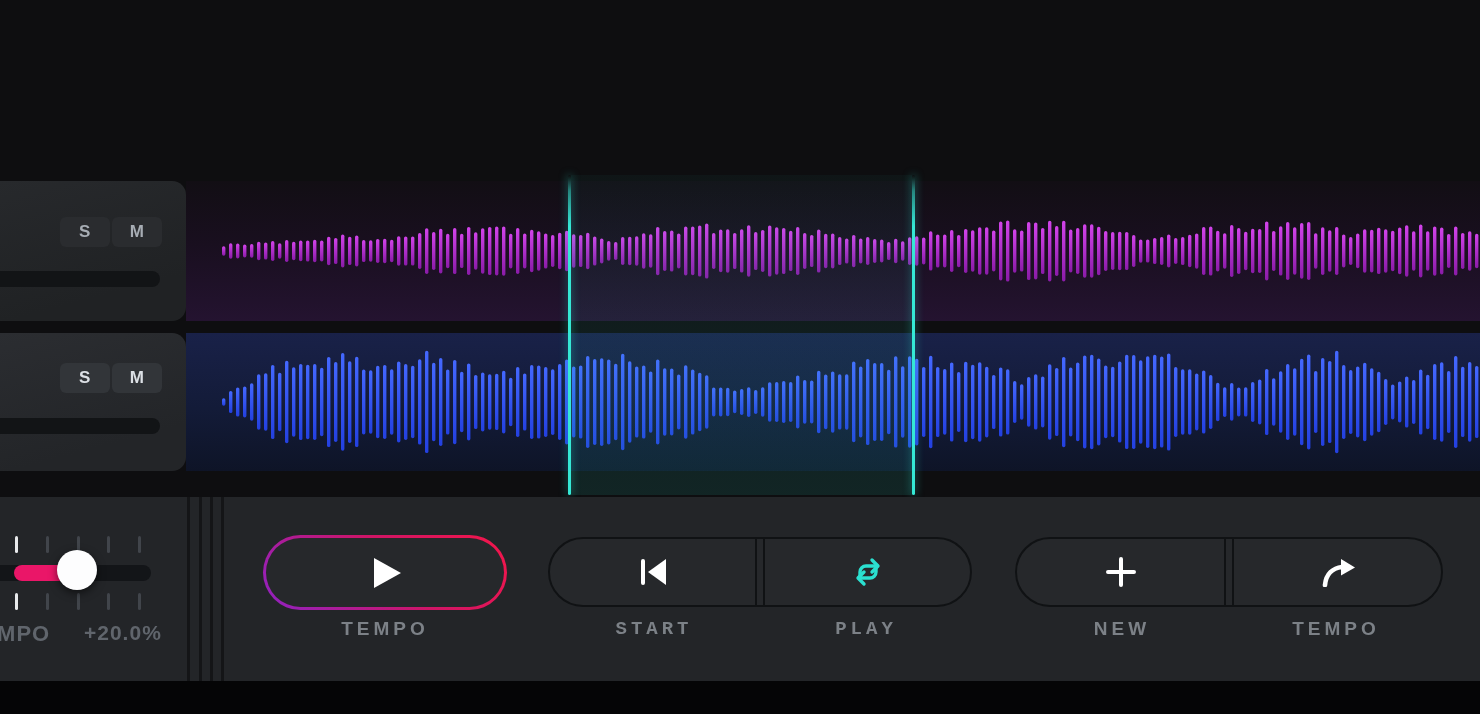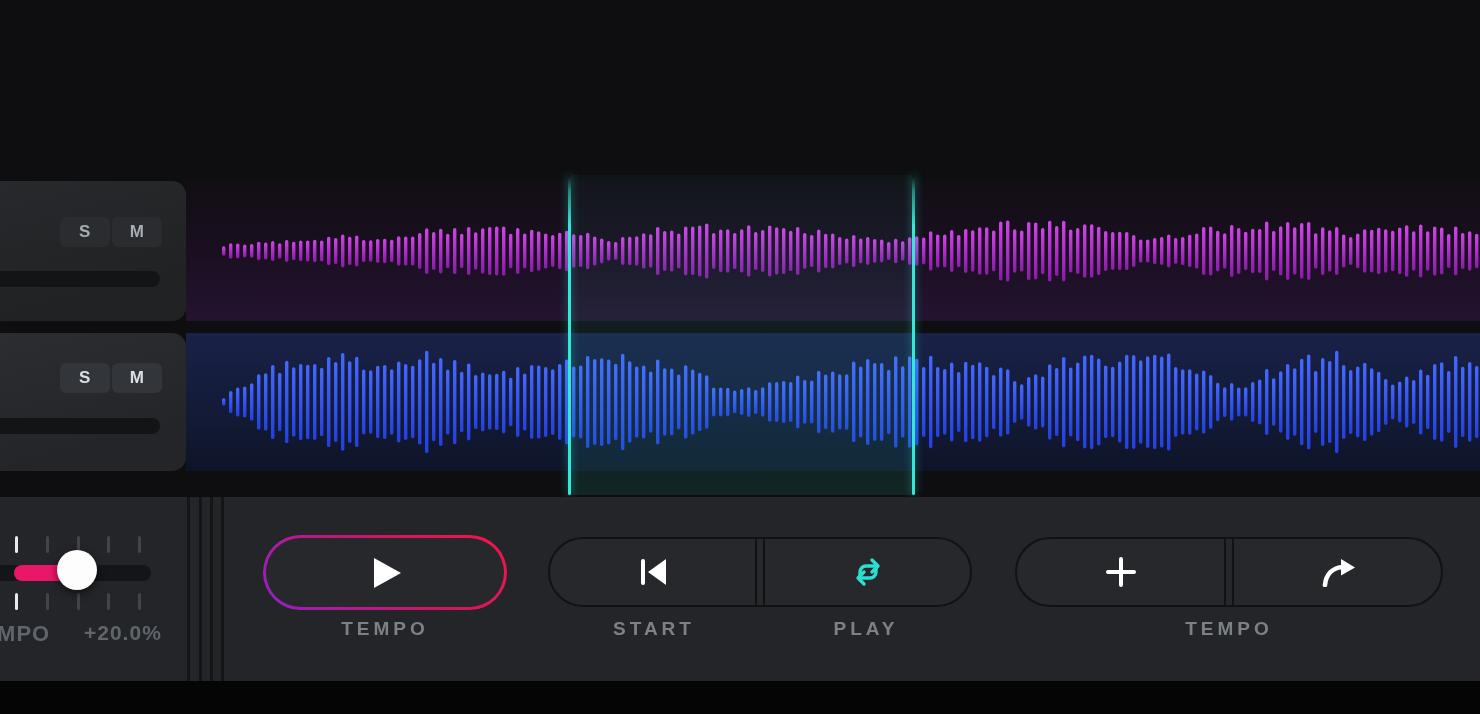--- a/index.html
+++ b/index.html
@@ -57,21 +57,21 @@
   .tempo-text{position:absolute;top:124px;font-size:22px;font-weight:700;letter-spacing:1px;color:#60656c;white-space:nowrap;}
   .tempo-text.name{left:-33px;} .tempo-text.val{left:84px;font-size:21px;}
 
   .grip{position:absolute;left:186px;top:0;width:42px;height:184px;cursor:col-resize;}
   .grip i{position:absolute;top:0;bottom:0;width:2.5px;background:#141517;}
   .grip i:nth-child(1){left:1px;} .grip i:nth-child(2){left:13px;}
   .grip i:nth-child(3){left:24px;} .grip i:nth-child(4){left:35px;}
 
   .tcol{position:absolute;top:0;height:184px;}
   .tcol.play{left:263px;width:244px;}
-  .tcol.startloop{left:548px;width:424px;}
+  .tcol.startloop{left:548px;width:424px;font-family:Liberation Mono, monospace;}
   .tcol.newshare{left:1015px;width:428px;}
 
   .play-border{position:absolute;left:0;top:38px;width:244px;height:75px;border-radius:38px;
     background:linear-gradient(50deg,#8f22c4 0%,#cf1566 55%,#f5164a 100%);padding:0;cursor:pointer;}
   .play-inner{position:absolute;inset:3px;border-radius:35px;background:#26282b;
     display:flex;align-items:center;justify-content:center;}
 
   .pillgroup{position:absolute;left:0;top:40px;width:100%;height:70px;border-radius:36px;
     background:#26282b;border:2px solid #101214;box-sizing:border-box;display:flex;}
   .pillgroup .half{flex:1;display:flex;align-items:center;justify-content:center;cursor:pointer;}
@@ -565,20 +565,21 @@
         </div>
         <div class="vdiv"></div>
         <div class="half">
           <svg width="38" height="30" viewBox="0 0 38 30">
             <path d="M6 28 C7 17 14 11 23 10" fill="none" stroke="#ffffff" stroke-width="4.6" stroke-linecap="round"></path>
             <polygon points="22,2 36,10.5 22,18.5" fill="#ffffff"></polygon>
           </svg>
         </div>
       </div>
       <div class="blabels">
+        <span class="blabel">NEW</span>
         <span class="blabel">TEMPO</span>
       </div>
     </div>
 
   </footer>
 
   <div class="bottom-strip"></div>
 </div>
 
 </body></html>

